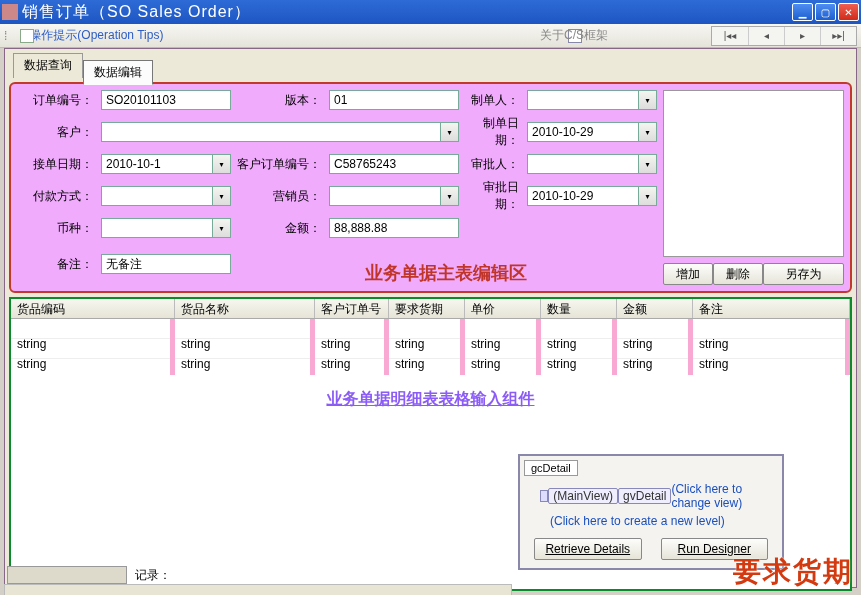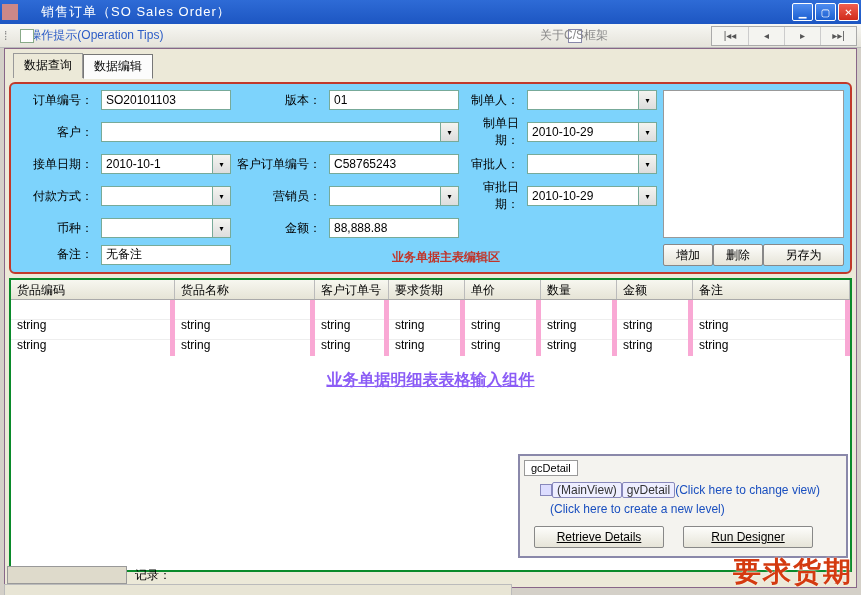--- a/index.html
+++ b/index.html
@@ -1,71 +1,71 @@
 <!DOCTYPE html>
 <html><head>
 <meta charset="utf-8">
 <style>
 * { box-sizing: border-box; margin: 0; padding: 0; font-family: "Microsoft YaHei", SimSun, Arial, sans-serif; }
 body { background: #d4d0c8; width: 861px; height: 595px; overflow: hidden; }
 
 
 .titlebar { background: linear-gradient(to bottom, #2e6bd6, #1d56c2); height: 24px; display: flex; align-items: center; padding: 0 2px; color: #fff; }
 .titlebar .icon { width: 16px; height: 16px; background: #c88; margin-right: 4px; }
-.titlebar .title { font-size: 13px; flex: 1; letter-spacing: 1px; margin-left: 19px; }
+.titlebar .title { font-size: 16px; flex: 1; letter-spacing: 1px; }
 .winbtns { display: flex; gap: 2px; }
 .winbtn { width: 21px; height: 18px; border: 1px solid #fff; border-radius: 2px; display: flex; align-items: center; justify-content: center; font-size: 10px; color: #fff; cursor: pointer; }
 .winbtn.min,.winbtn.max { background: linear-gradient(#4f8df0,#1b5fd0); }
 .winbtn.close { background: linear-gradient(#f05f4f,#d02b1b); }
 
 
 .menustrip { background: linear-gradient(#f7f7f3,#e5e3da); height: 24px; display: flex; align-items: center; font-size: 12px; color: #2244aa; padding: 0 4px; border-bottom: 1px solid #bbb; position: relative; }
 .menustrip .grip { color:#888; margin-right:4px; }
 .menustrip .tip { color:#2d5dc7; }
 .menustrip .about { position:absolute; left:540px; color:#888; }
 .menustrip .miniicon { position:absolute; left:20px; width:14px;height:14px;border:1px solid #8a8;background:#fff; }
 .menustrip .miniicon2 { position:absolute; left:568px; width:14px;height:14px;border:1px solid #88a;background:#fff; }
 .navgroup { position:absolute; right:4px; display:flex; border:1px solid #aaa; background:#f4f4f0; }
 .navbtn { width:36px; height:18px; border-left:1px solid #ccc; display:flex; align-items:center; justify-content:center; color:#555; font-size:10px; cursor:pointer; }
 .navbtn:first-child { border-left:none; }
 
 
 .maintabs { display:flex; margin-top:4px; margin-left:8px; font-size:12px; }
 .maintabs .tab { padding:3px 10px; border:1px solid #999; border-bottom:none; background:#ece9d8; cursor:pointer; }
-.maintabs .tab.active { background:#fcfcfc; border:1px solid #777; border-bottom:1px solid #fcfcfc; position:relative; top:1px; }
+.maintabs .tab.active { background:#fcfcfc; border:1px solid #777; border-bottom:1px solid #fcfcfc; position:relative; top:7px; }
 
 
 .outer { border:1px solid #868; margin:0 4px; background:#ece9d8; height:540px; }
-.redbox { border:2px solid #c0392b; border-radius:6px; margin:4px; padding:6px; background:#7dd3fc; display:flex; }
+.redbox { border:2px solid #c0392b; border-radius:6px; margin:4px; padding:6px; background:#f0abfc; display:flex; }
 .formarea { flex:1; font-size:12px; }
 .formgrid { display:grid; grid-template-columns: 80px 130px 90px 130px 60px 130px; column-gap:4px; row-gap:5px; align-items:center; }
 .formgrid label { text-align:right; padding-right:4px; }
 .fld { display:flex; }
 .fld input { flex:1; height:20px; border:1px solid #7a9; padding:0 4px; font-size:12px; background:#fff; width:100%; }
 .fld .dd { width:18px; border:1px solid #7a9; border-left:none; background:linear-gradient(#f4f4f0,#ddd); display:flex; align-items:center; justify-content:center; font-size:8px; cursor:pointer; }
-.redtitle { color:#c0352a; font-weight:bold; font-size:12px; text-align:center; margin-top:6px; }
+.redtitle { color:#c0352a; font-weight:bold; font-size:18px; text-align:center; margin-top:18px; }
 
 .sidearea { width:225px; margin-left:6px; display:flex; flex-direction:column; }
 .sidearea .preview { flex:1; background:#fff; border:1px solid #999; }
 .sidearea .btnrow { display:flex; gap:0; margin-top:6px; }
 .sidearea .btn, .dlgbtn { border:1px solid #888; background:linear-gradient(#fdfdfb,#e6e4d8); height:22px; font-size:12px; display:flex; align-items:center; justify-content:center; cursor:pointer; border-radius:2px; }
 .sidearea .btn { width:50px; }
 .sidearea .btn.wide { flex:1; }
 
 
 .greenbox { border:2px solid #0a8a2a; margin:4px; height:294px; display:flex; flex-direction:column; background:#fff; }
 .gridhead { display:flex; background:linear-gradient(#f7f7f0,#e6e4d6); border-bottom:1px solid #aaa; font-size:12px; height:20px; }
 .gridhead div { border-right:1px solid #bbb; padding:2px 6px; }
 .gridrow { display:flex; font-size:12px; height:20px; border-bottom:1px solid #eee; }
 .gridrow div { padding:18px 6px; border-right:5px solid #f9a8d4; }
 .col-code{width:164px} .col-name{width:140px} .col-cust{width:74px} .col-due{width:76px} .col-price{width:76px} .col-qty{width:76px} .col-amt{width:76px} .col-note{flex:1}
 
 .greentitle { color:#8b5cf6; font-weight:bold; font-size:16px; text-align:center; text-decoration:underline; margin-top:30px; }
 
-.designer { position:absolute; left:518px; top:454px; width:330px; border:2px solid #8a88aa; background:#f4f3ef; font-size:12px; padding-bottom:6px; }
+.designer { position:absolute; left:518px; top:454px; width:266px; border:2px solid #8a88aa; background:#f4f3ef; font-size:12px; padding-bottom:6px; }
 .designer .dtab { display:inline-block; border:1px solid #999; background:#fff; padding:1px 6px; margin:4px 4px 2px 4px; font-size:11px; }
 .designer .line { margin:4px 20px; color:#1a4fbf; display:flex; align-items:center; }
 .designer .pill { border:1px solid #88b; background:#eef; padding:0 4px; border-radius:2px; color:#333; }
 .designer .sq { width:12px; height:12px; border:1px solid #88b; background:#ddf; display:inline-block; }
 .designer .btns { display:flex; gap:19px; margin:10px 14px 2px;text-decoration:underline; }
 .dlgbtn { width:130px; }
 
 .footer { position:absolute; left:7px; top:566px; font-size:12px; display:flex; align-items:center; }
 .footer .block { width:120px; height:18px; border:1px solid #999; background:#dedacb; margin-right:8px; }
 .scrollh { position:absolute; left:4px; top:584px; height:14px; width:508px; background:#e8e5d5; border:1px solid #bbb; }

